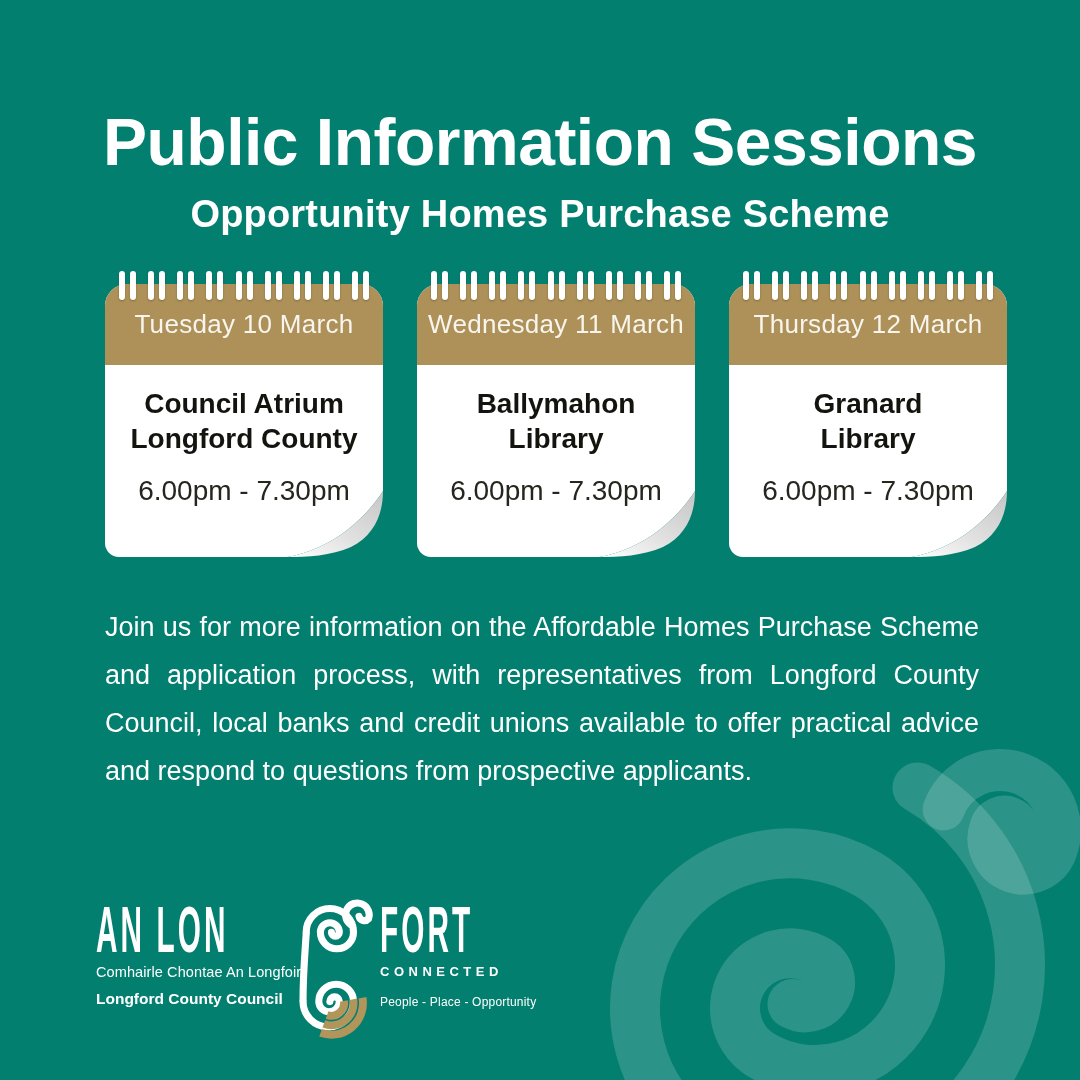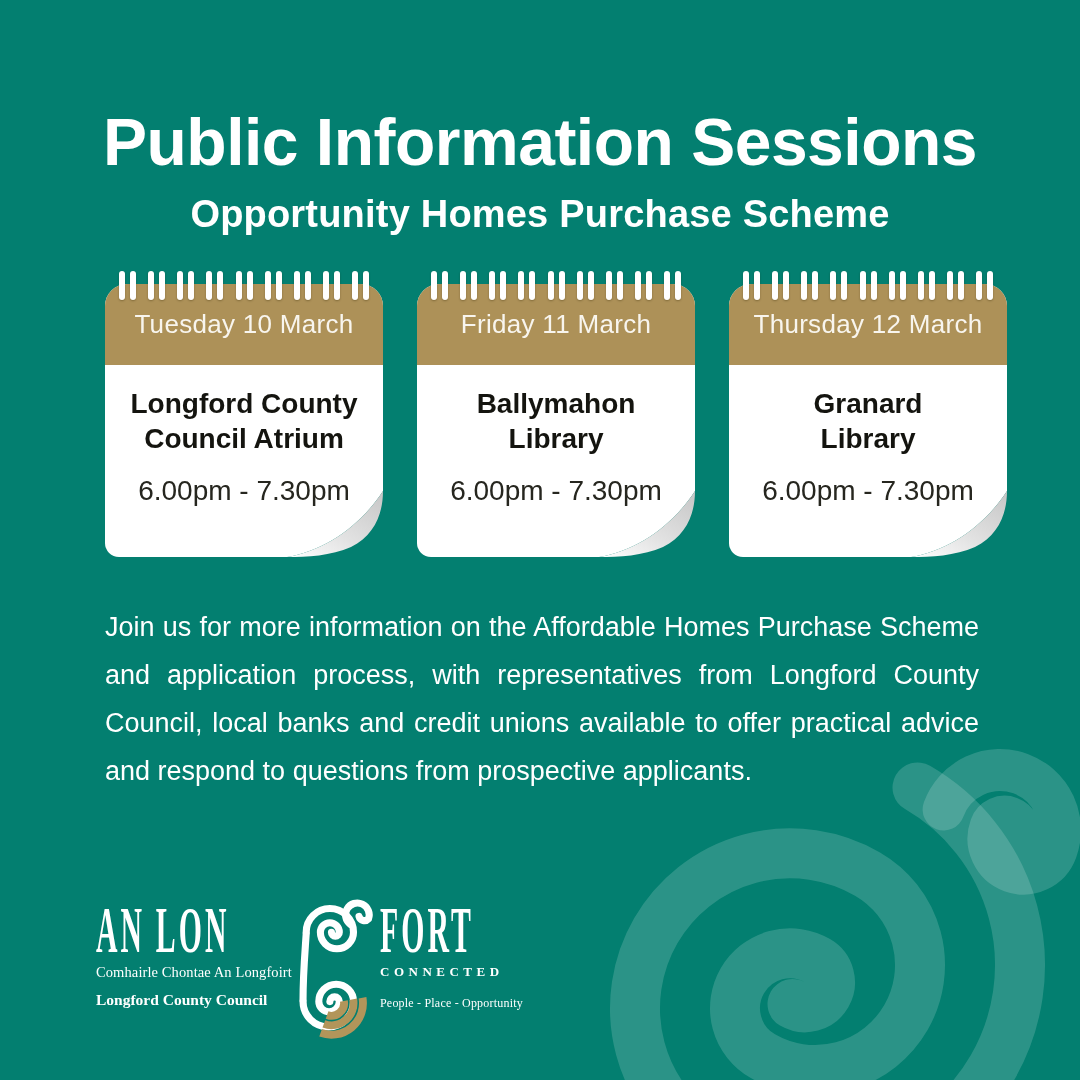--- a/index.html
+++ b/index.html
@@ -44,21 +44,21 @@
   }
   .ring::before{left:0;} .ring::after{right:0;}
   .curl{position:absolute; right:0; bottom:0; width:96px; height:66px; display:block;}
   
   .body-text{
     position:absolute; top:603px; left:105px; width:874px;
     color:#ffffff; font-size:27px; line-height:48px;
     text-align:justify;
   }
   
-  .logo{position:absolute; left:96px; top:898px; display:flex; align-items:flex-start; color:#ffffff;font-family:Liberation Serif, serif;}
+  .logo{position:absolute; left:96px; top:898px; display:flex; align-items:flex-start; color:#ffffff;}
   .logo-word-box{overflow:visible; white-space:nowrap;}
   .logo-word{
     display:inline-block; font-size:48px; font-weight:bold; letter-spacing:5px;
     transform:scale(0.62,1.35); transform-origin:top left; line-height:48px;
   }
   .logo-left{width:138px;}
   .logo-left .logo-word-box{height:66px;}
   .logo-irish{font-size:14.5px; white-space:nowrap; letter-spacing:0.1px;}
   .logo-english{font-size:15.5px; font-weight:bold; white-space:nowrap; margin-top:10px;}
   .logo-g{width:82px; height:152px; margin:0 2px 0 58px; flex:none;}
@@ -108,22 +108,22 @@
           <span class="ring"></span>
           <span class="ring"></span>
           <span class="ring"></span>
           <span class="ring"></span>
       </div>
       <div class="card-head">
         <span class="card-date">Tuesday 10 March</span>
       </div>
       <div class="card-body">
         <div class="venue">
+          <div>Council Atrium</div>
           <div>Longford County</div>
-          <div>Council Atrium</div>
         </div>
         <div class="time">6.00pm - 7.30pm</div>
       </div>
       <svg class="curl" viewBox="0 0 96 66" aria-hidden="true">
         <path fill="#037f70" d="M 0 66 C 38 60 74 34 96 0 L 96 66 Z"></path>
         <path fill="url(#curlGrad)" d="M 0 66 C 38 60 74 34 96 0 C 96 22 88 44 64 56 C 44 65 20 66 0 66 Z"></path>
       </svg>
     </div>
 
     <div class="card">
@@ -132,21 +132,21 @@
           <span class="ring"></span>
           <span class="ring"></span>
           <span class="ring"></span>
           <span class="ring"></span>
           <span class="ring"></span>
           <span class="ring"></span>
           <span class="ring"></span>
           <span class="ring"></span>
       </div>
       <div class="card-head">
-        <span class="card-date">Friday 11 March</span>
+        <span class="card-date">Wednesday 11 March</span>
       </div>
       <div class="card-body">
         <div class="venue">
           <div>Ballymahon</div>
           <div>Library</div>
         </div>
         <div class="time">6.00pm - 7.30pm</div>
       </div>
       <svg class="curl" viewBox="0 0 96 66" aria-hidden="true">
         <path fill="#037f70" d="M 0 66 C 38 60 74 34 96 0 L 96 66 Z"></path>

